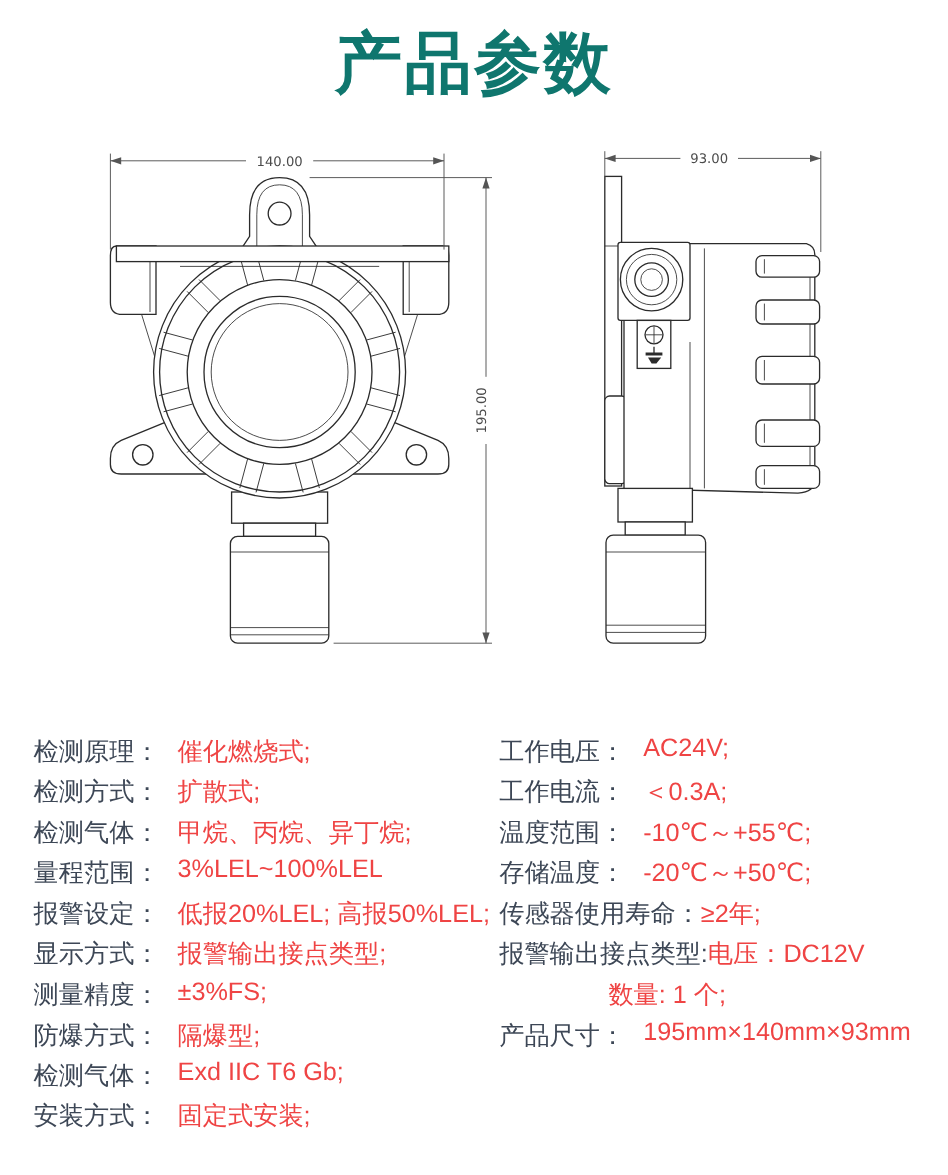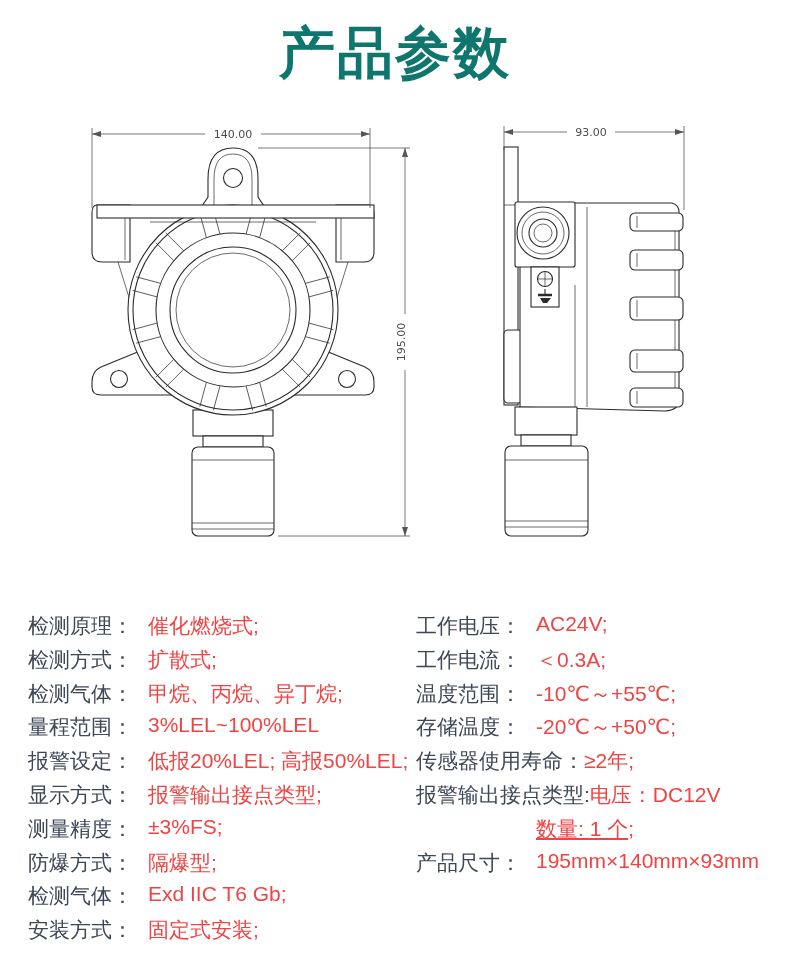--- a/index.html
+++ b/index.html
@@ -8,21 +8,21 @@
   .title{position:absolute;top:16px;left:0;width:100%;text-align:center;
          font-size:56px;font-weight:700;color:#0f766e;letter-spacing:2px;}
   svg.drawing{position:absolute;top:115px;left:0;}
   .specs{position:absolute;top:612px;}
   .col-left{left:28px;width:384px;}
   .col-right{left:416px;width:374px;}
   .spec-row{height:33.8px;display:flex;align-items:flex-start;white-space:nowrap;}
   .spec-label{font-size:21px;font-weight:500;min-width:120px;color:#3d4756;}
   .spec-value{font-size:21px;font-weight:400;color:#ef4444;}
   .spec-row.indent .spec-label{min-width:0;}
-  .spec-row.indent .spec-value{margin-left:120px;text-decoration:underline;}
+  .spec-row.indent .spec-value{margin-left:91px;}
   .ln{stroke:#2b2b2b;stroke-width:1.1;fill:none;}
   .lnw{stroke:#2b2b2b;stroke-width:1.1;fill:#ffffff;}
   .thin{stroke:#2b2b2b;stroke-width:0.7;fill:none;}
   .dim{stroke:#555555;stroke-width:0.8;fill:none;}
   .dimtxt{font-size:11px;fill:#4b4b4b;font-family:"DejaVu Sans",sans-serif;}
   .arrow{fill:#555555;stroke:none;}
   .dark{fill:#2b2b2b;stroke:none;}
 </style>
 </head>
 <body>

